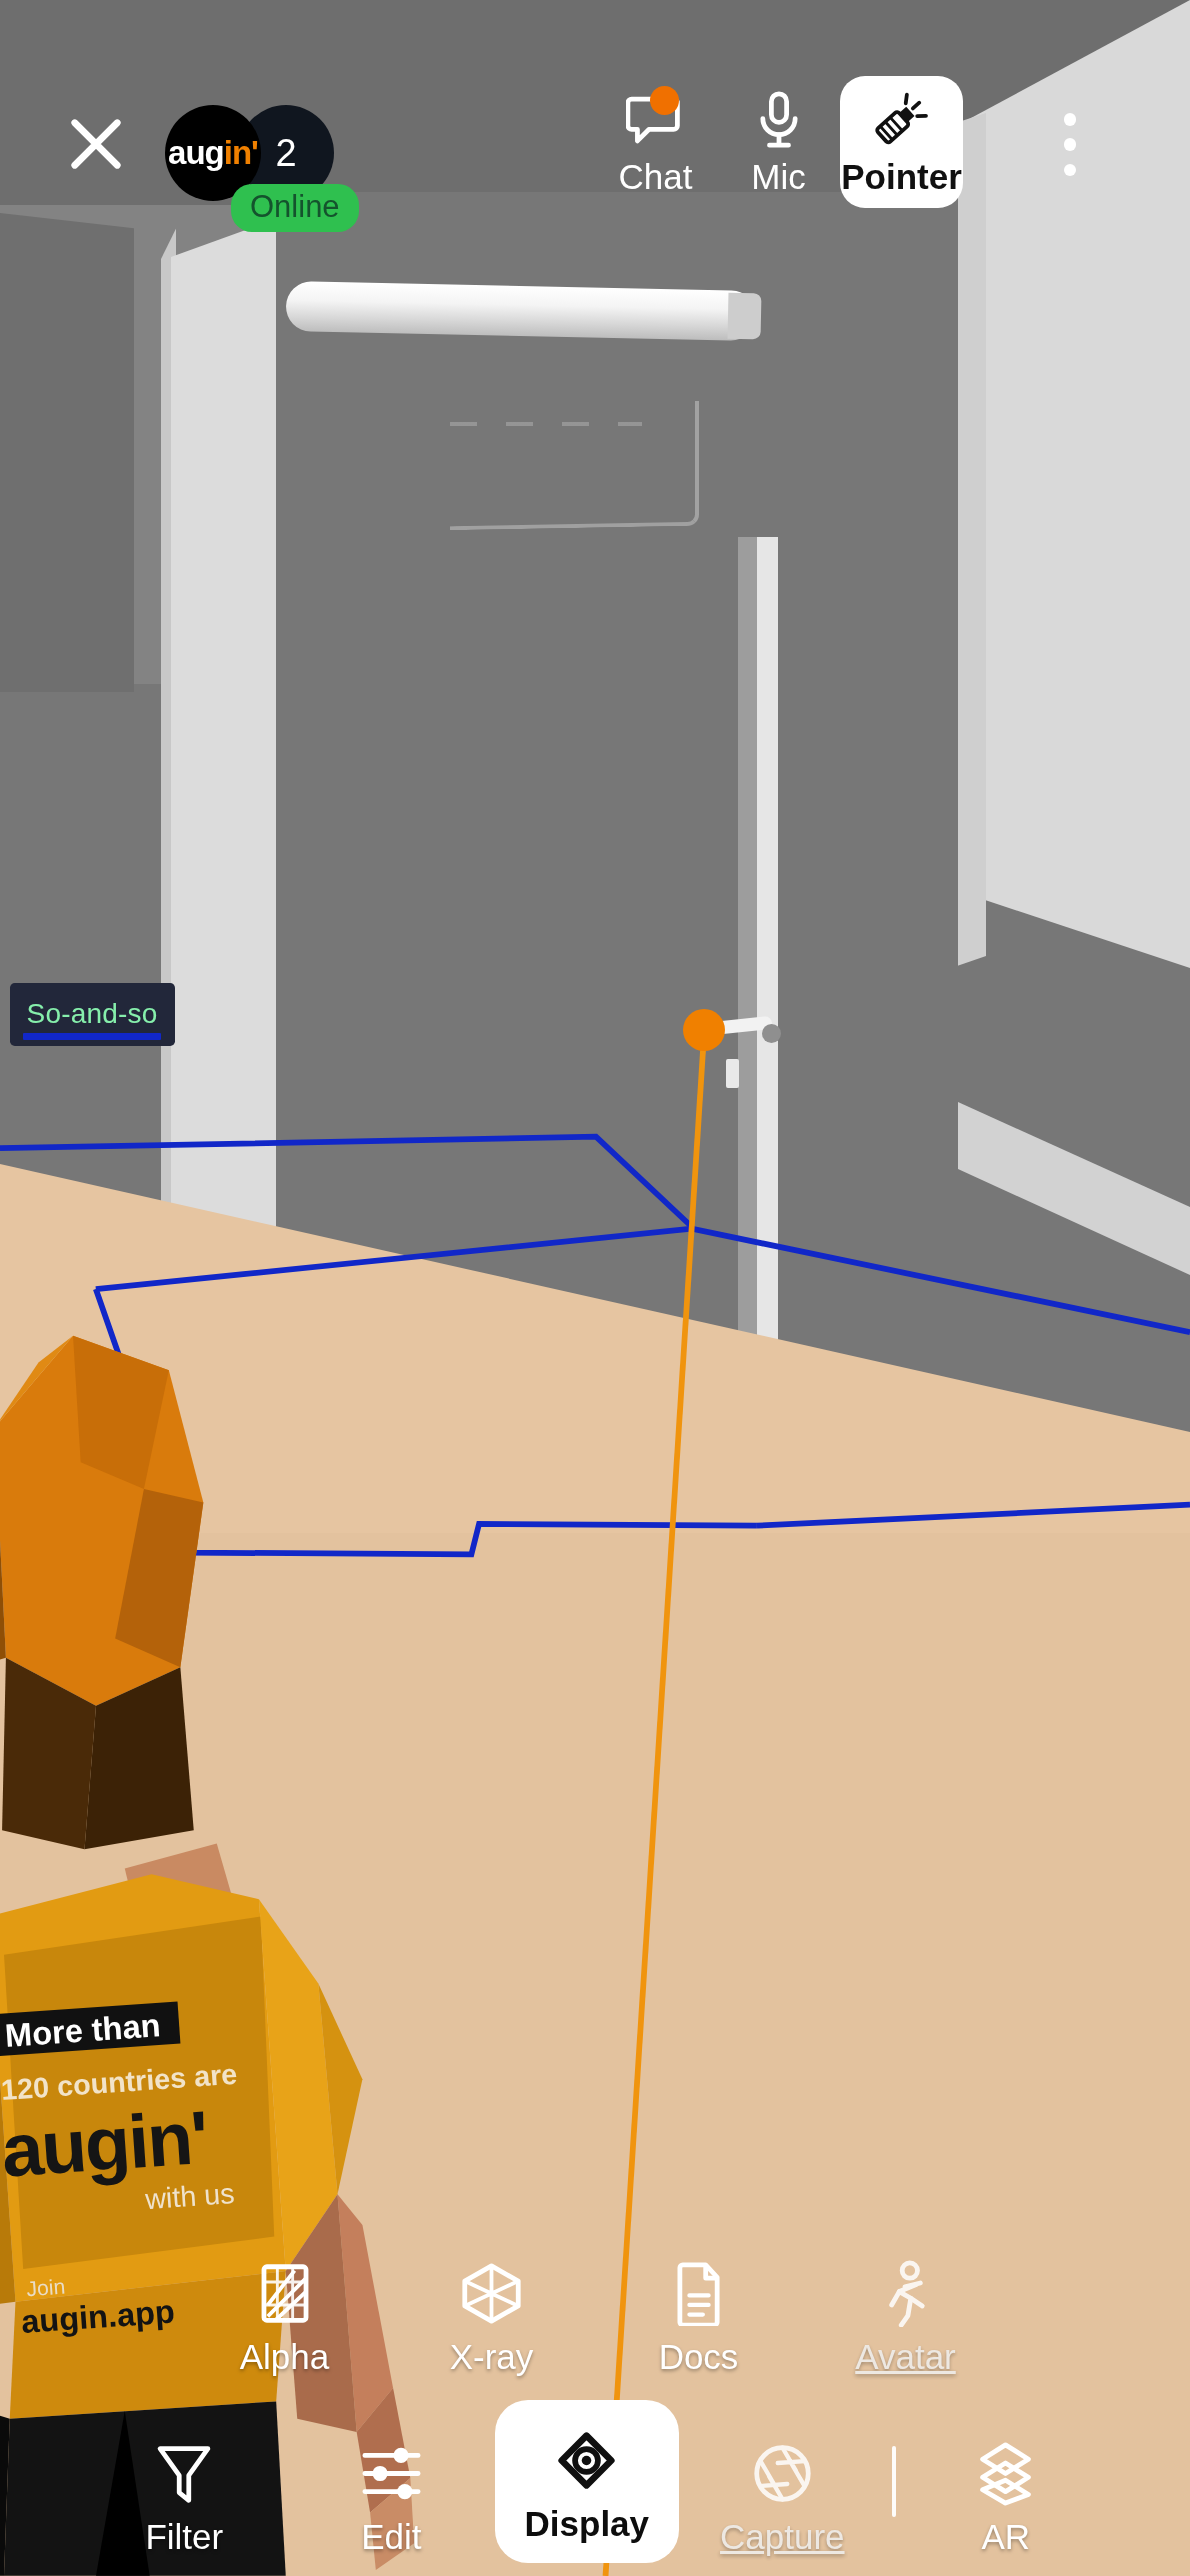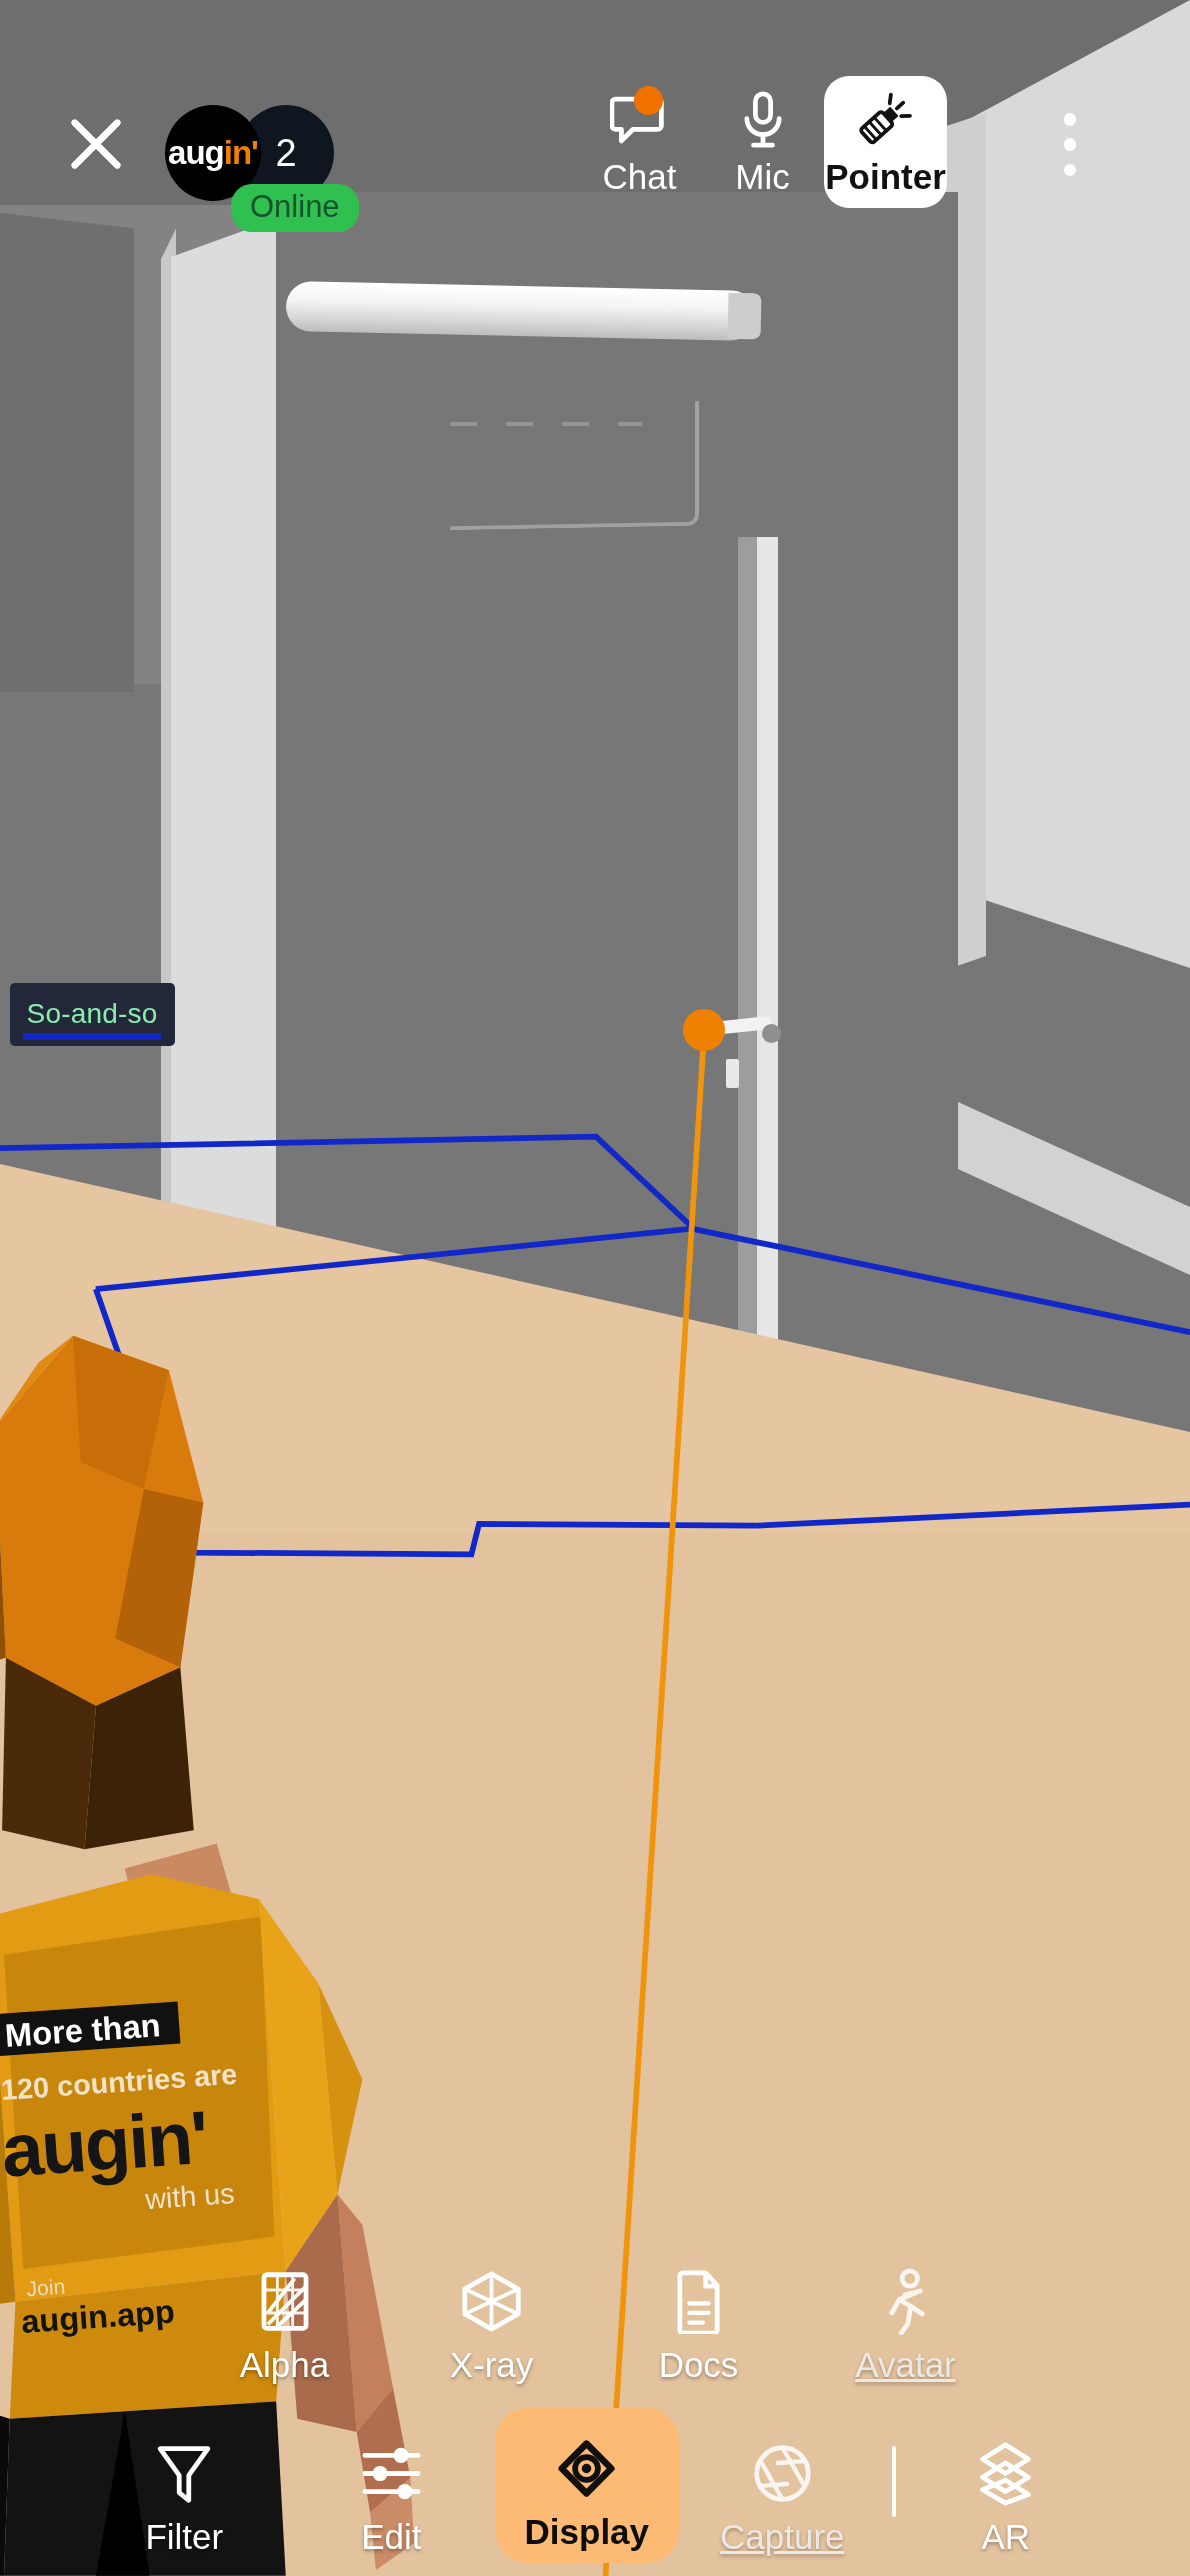--- a/index.html
+++ b/index.html
@@ -91,21 +91,21 @@
   .ava { width:96px; height:96px; border-radius:50%; display:flex; align-items:center;
          justify-content:center; position:relative; }
   .ava.logo  { background:#000000; z-index:2; }
   .ava.count { background:#10161f; margin-left:-23px; z-index:1; }
   .ava-logo-text { font-size:33px; font-weight:700; letter-spacing:-1px; color:#ffffff; }
   .ava-logo-text .mark { color:#F08000; }
   .ava-count-text { font-size:38px; color:#ffffff; }
   .online-pill { position:absolute; left:66px; top:79px; background:#2fc04f; color:#14532d;
                  border-radius:21px; padding:4.8px 19px 7.7px 19px; font-size:31px; z-index:5; }
 
-  .tools { position:absolute; left:578px; top:84px; display:flex; align-items:flex-start; gap:0; }
+  .tools { position:absolute; left:594px; top:84px; display:flex; align-items:flex-start; gap:0; }
   .tool { width:123px; display:flex; flex-direction:column; align-items:center; gap:9.6px;
           cursor:pointer; padding-top:5.8px; }
   .tool .glyph { height:59px; display:flex; align-items:center; justify-content:center; position:relative; }
   .tool .tlabel { color:#ffffff; font-size:35px; line-height:38px; }
   .tool.active { background:#ffffff; border-radius:25px; padding:13.4px 5.8px 11.5px 5.8px; margin-top:-7.7px; }
   .tool.active .tlabel { color:#111111; font-weight:600; }
   .badge-dot { position:absolute; right:5.8px; top:-3.8px; width:29px; height:29px;
                border-radius:50%; background:#F07000; }
   .kebab { position:absolute; left:1041px; top:113px; width:58px; height:63px;
            display:flex; flex-direction:column; align-items:center; justify-content:space-between;
@@ -118,21 +118,21 @@
   .brow.row1 { gap:0; padding:0 25px 17px 25px; }
   .brow.row2 { gap:0; padding:0 25px 0 25px; }
 
   .bitem { width:207px; display:flex; flex-direction:column; align-items:center; gap:7.7px;
            cursor:pointer; padding:7.7px 0 5.8px 0; }
   .bitem .bglyph { height:71px; display:flex; align-items:center; justify-content:center; }
   .bitem .blabel { color:#ffffff; font-size:35px; line-height:40px;
                    text-shadow:0 1.9px 3.8px rgba(0,0,0,.35);text-align:right; }
   .bitem.dim .blabel { color:#efefef; opacity:.85;text-decoration:underline; }
   .bitem.dim .bglyph { opacity:.85; }
-  .bitem.active { background:#fdba74; border-radius:33px; padding:25px 0 11px 0; width:184px; }
+  .bitem.active { background:#ffffff; border-radius:33px; padding:25px 0 19px 0; width:184px; }
   .bitem.active .blabel { color:#0d0d0d; font-weight:600; text-shadow:none; }
   .divider { width:4.8px; height:71px; background:#ffffff; border-radius:2.9px;
              margin:0 5.8px 46px 5.8px; opacity:.95; }
   .ic { display:block; }
 </style>
 </head>
 <body>
 
 <div id="app">
 

